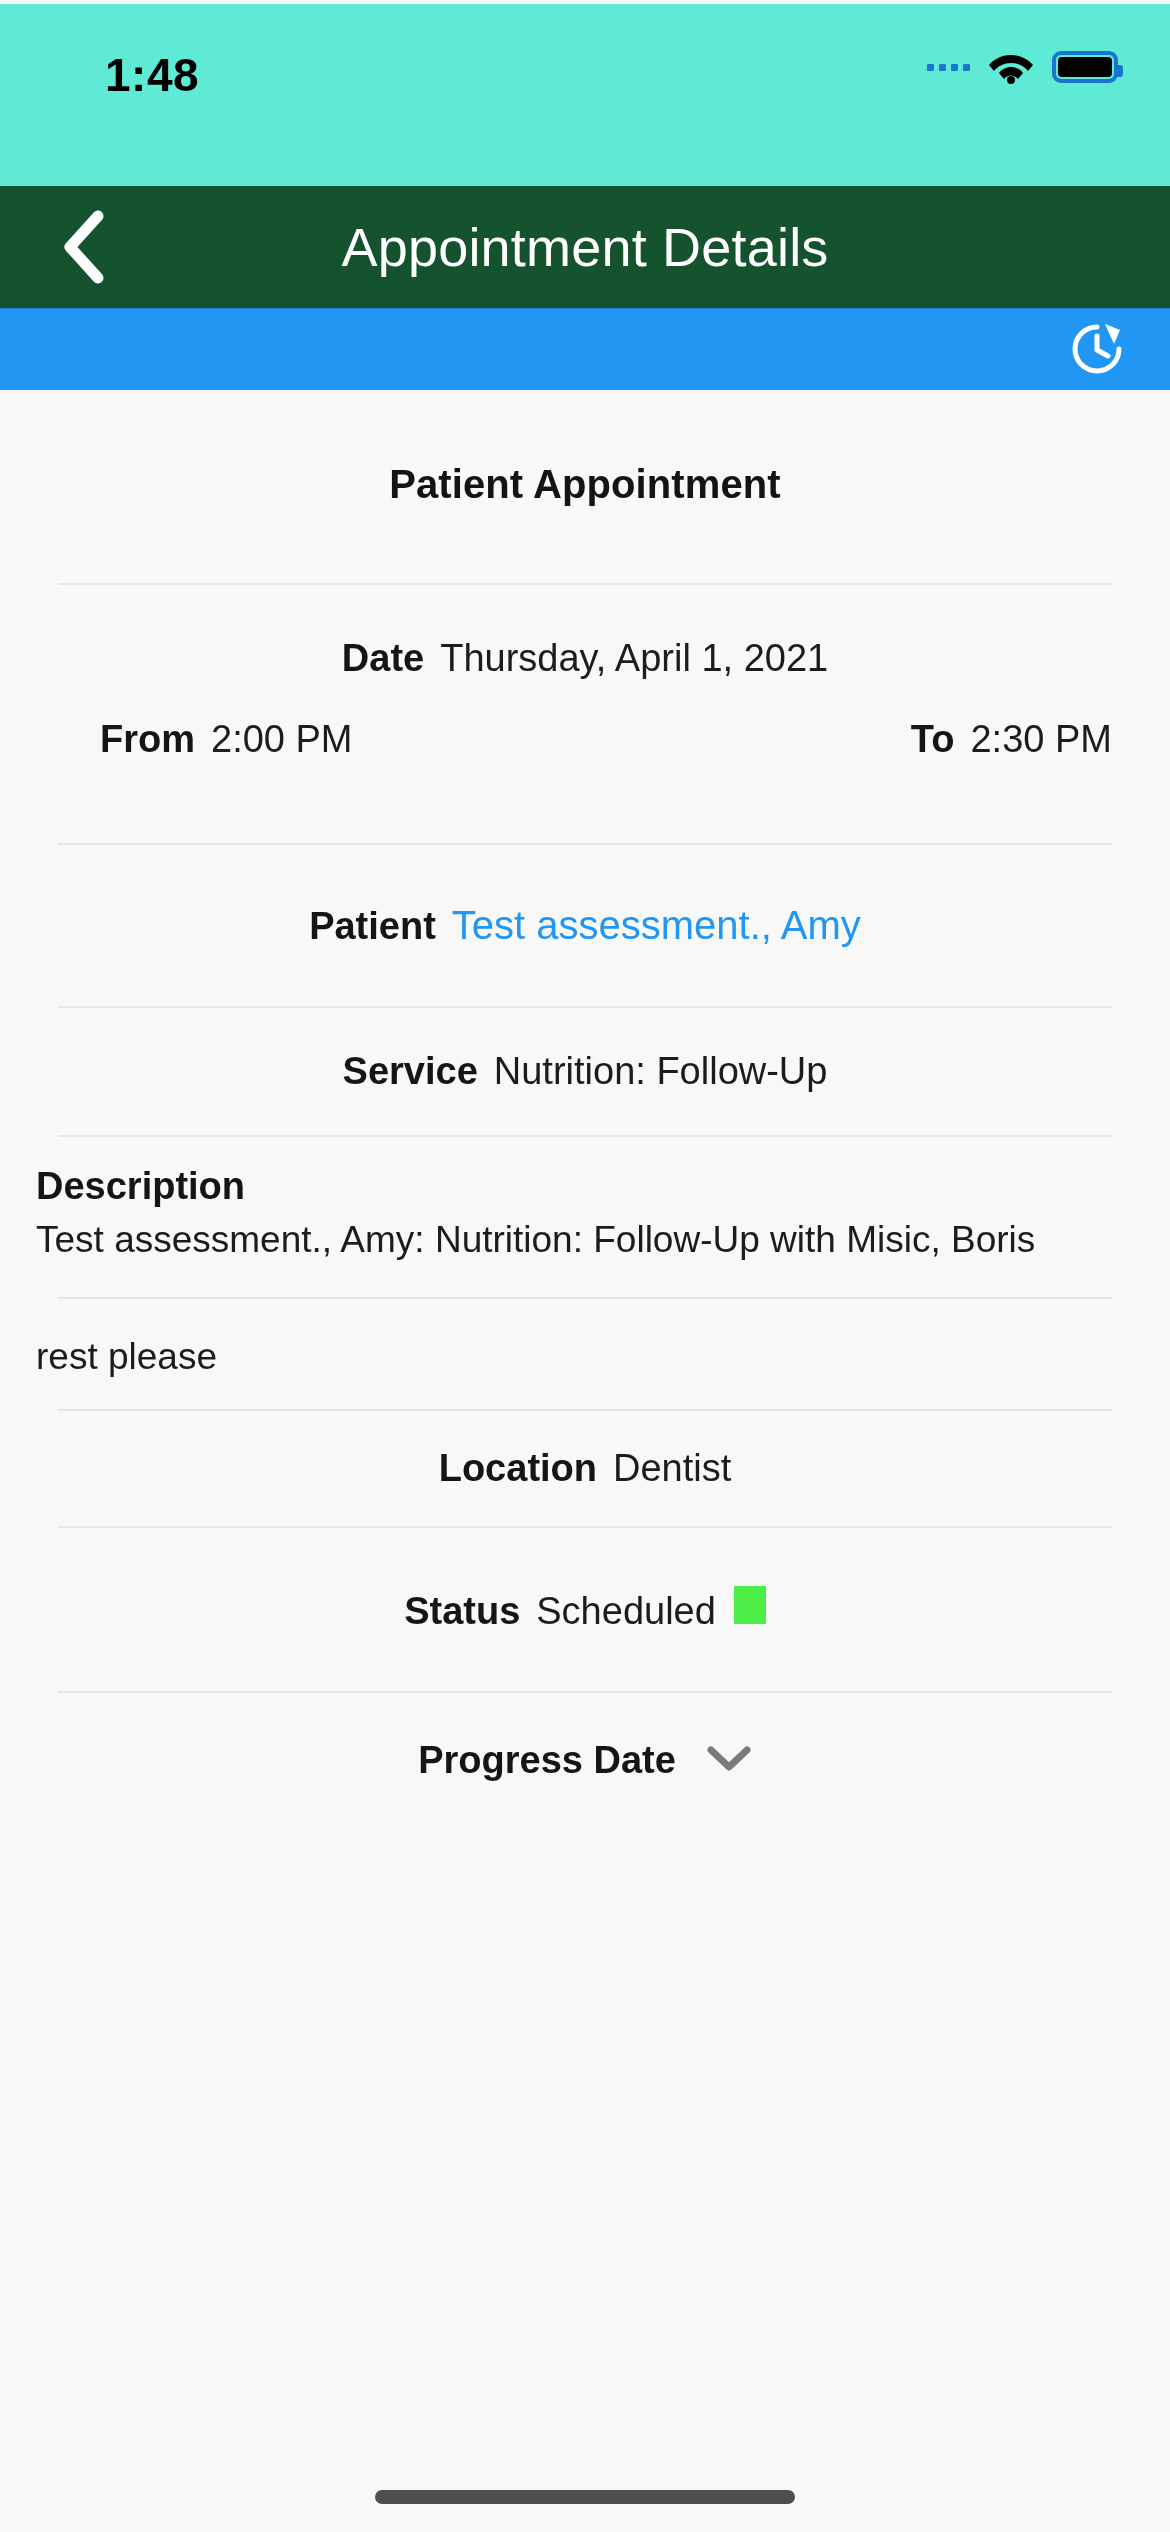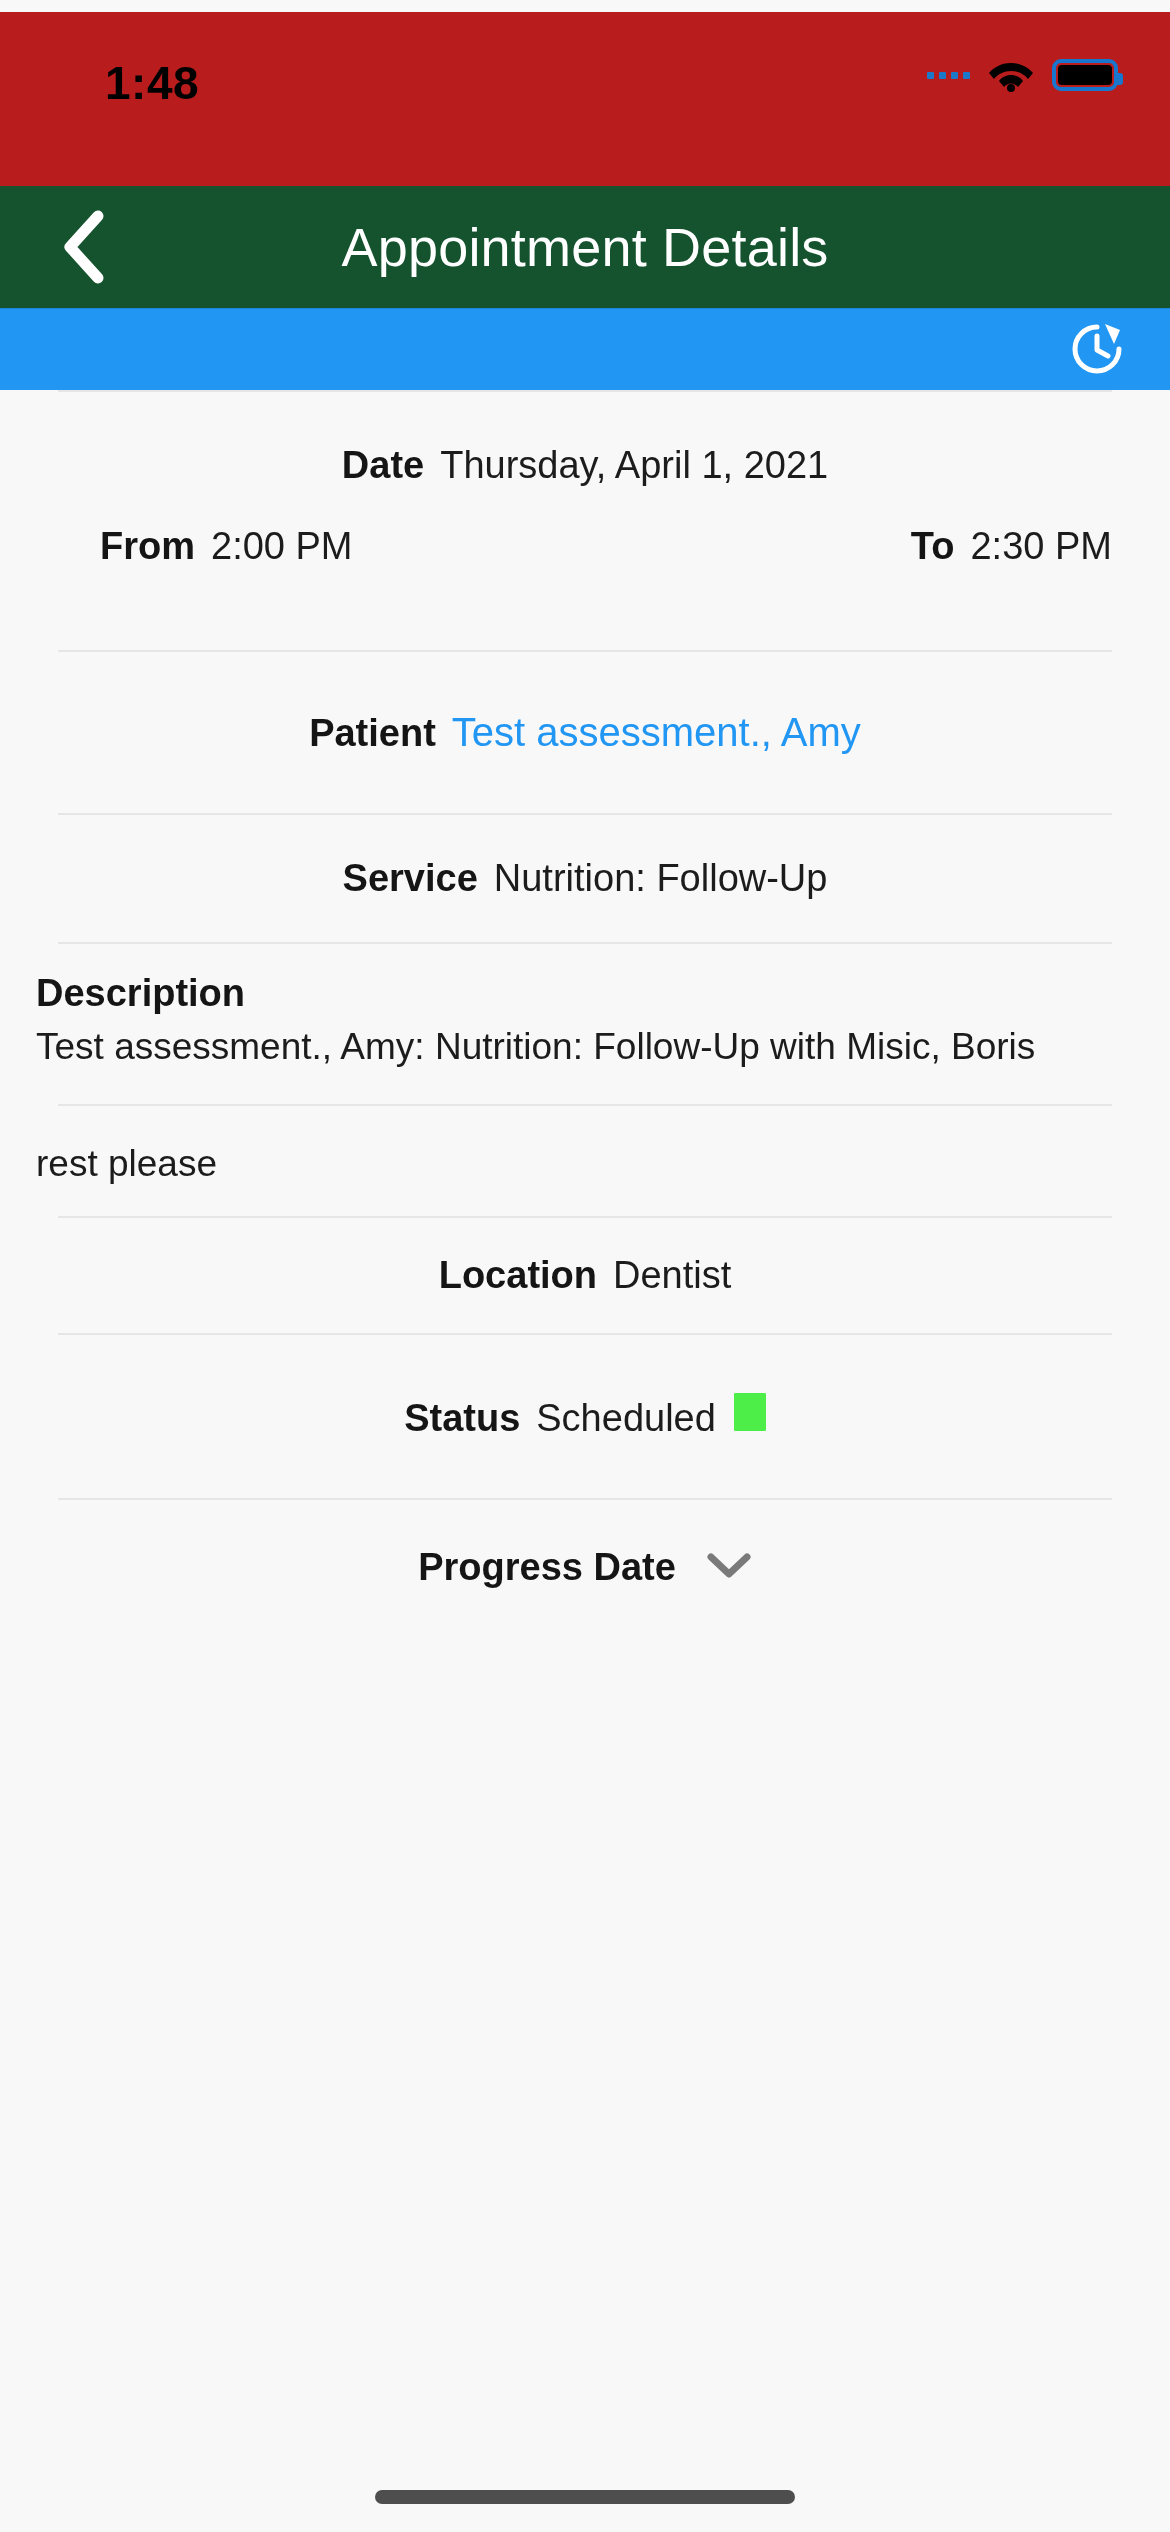--- a/index.html
+++ b/index.html
@@ -11,22 +11,22 @@
   }
   #phone {
     position:relative;
     width:1170px; height:2532px;
     overflow:hidden;
     background:#F8F8F8;
   }
 
   
   .statusbar {
-    position:absolute; top:12px; left:0; right:0; height:186px;
-    background:#b91c1c;
+    position:absolute; top:4px; left:0; right:0; height:186px;
+    background:#5eead4;
   }
   .status-time {
     position:absolute; left:105px; top:44px;
     font-size:46px; font-weight:600; color:#000;
     letter-spacing:0.5px;
   }
   .status-right {
     position:absolute; right:52px; top:46px;
     display:flex; align-items:center; gap:18px;
   }
@@ -188,20 +188,21 @@
           <path d="M28 6 A22 22 0 1 0 50 28" stroke="#FFFFFF" stroke-width="5" fill="none" stroke-linecap="round"></path>
           <path d="M36 3 L51 9 L45 23 Z" fill="#FFFFFF"></path>
           <path d="M28 15 L28 29 L39 35" stroke="#FFFFFF" stroke-width="5" fill="none" stroke-linecap="round" stroke-linejoin="round"></path>
         </svg>
       </span>
     </div>
   </div>
 
   <div class="content">
 
+    <div class="section-title">Patient Appointment</div>
 
     <div class="divider"></div>
 
     <div style="height:52px" class="sp"></div>
     <div class="row row-center">
       <span class="lbl">Date</span>
       <span class="val">Thursday, April 1, 2021</span>
     </div>
 
     <div style="height:38px" class="sp"></div>

